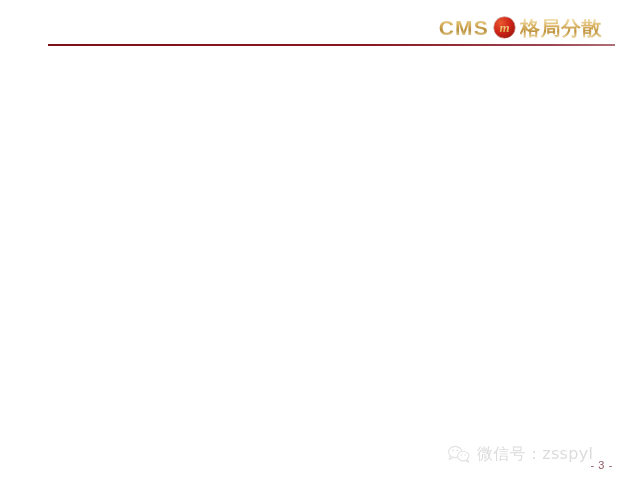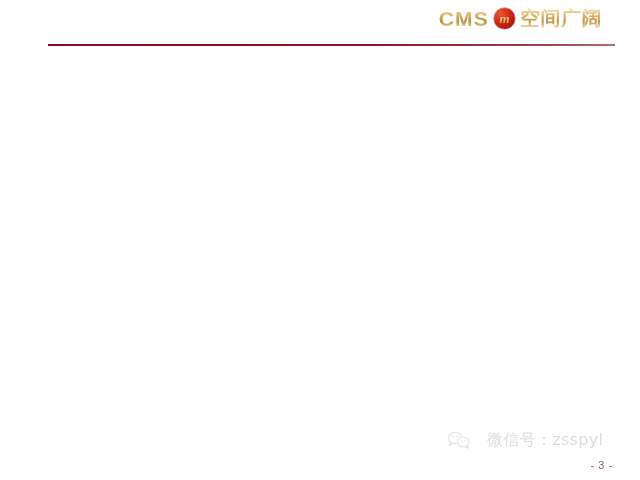--- a/index.html
+++ b/index.html
@@ -28,21 +28,21 @@
     left: 0;
     width: 640px;
     height: 52px;
   }
 
   .brand-logo {
     position: absolute;
     right: 38px;
     top: 8px;
     display: flex;
-    align-items: flex-start;
+    align-items: flex-end;
     gap: 5px;
     height: 30px;
   }
 
   .brand-cms {
     font-family: "Liberation Sans", "DejaVu Sans", sans-serif;
     font-size: 21px;
     font-weight: bold;
     letter-spacing: 1.2px;
     line-height: 1;
@@ -113,24 +113,24 @@
     color: #8b1a18;
     letter-spacing: 0.5px;
     white-space: nowrap;
     line-height: 1.35;
   }
 
   
   .watermark {
     position: absolute;
     left: 447px;
-    top: 430px;
+    top: 444px;
     display: flex;
     align-items: center;
-    gap: 16px;
+    gap: 6px;
     color: #dcdcdc;
     font-size: 16px;
     font-family: "DejaVu Sans", "Liberation Sans", sans-serif;
     white-space: nowrap;
     line-height: 1;
   }
   .watermark-icon {
     width: 24px;
     height: 20px;
     flex: 0 0 auto;
@@ -162,21 +162,21 @@
 </head>
 <body>
 
 <div class="slide">
 
   <div class="header">
 
     <div class="brand-logo">
       <span class="brand-cms">CMS</span>
       <span class="brand-emblem"></span>
-      <span class="brand-cn">空间广阔</span>
+      <span class="brand-cn">格局分散</span>
     </div>
 
     <div class="header-rule"></div>
   </div>
 
 
   <div class="watermark">
     <svg class="watermark-icon" viewBox="0 0 24 20">
       <ellipse cx="8.2" cy="8" rx="6.6" ry="5.6" fill="none" stroke="#e2e2e2" stroke-width="1.1"></ellipse>
       <path d="M3.4 12.2 L2.2 15.6 L5.6 13.9" fill="none" stroke="#e2e2e2" stroke-width="1.1" stroke-linejoin="round"></path>

